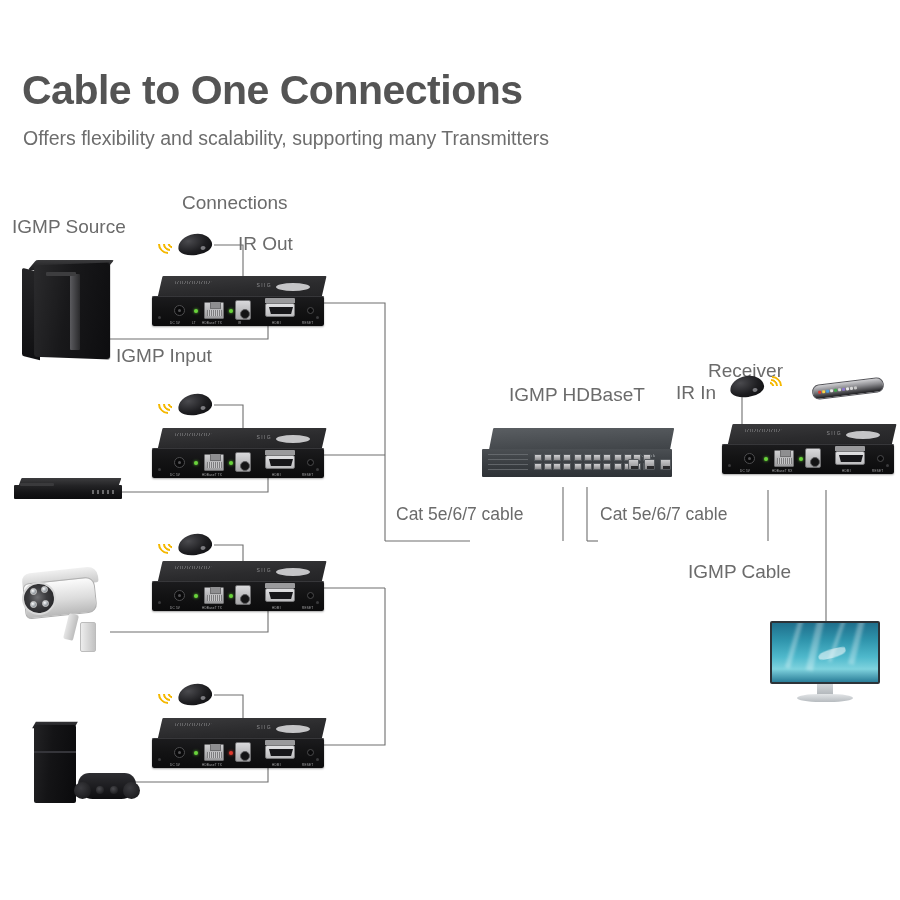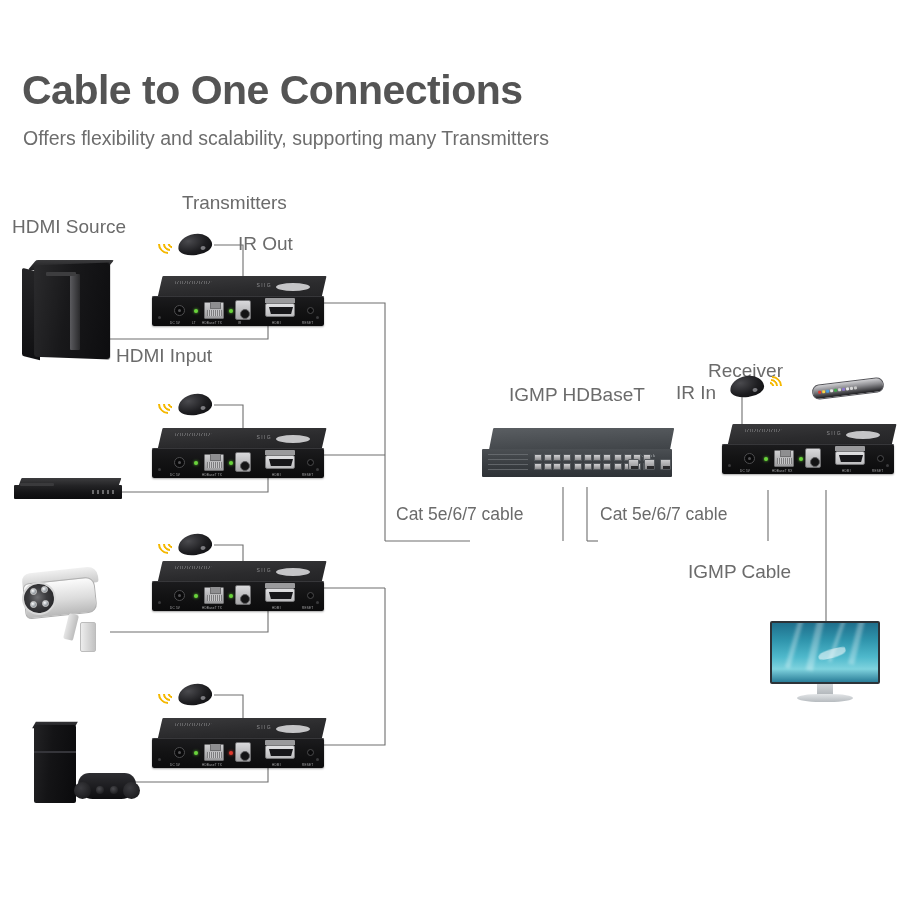--- a/index.html
+++ b/index.html
@@ -402,24 +402,24 @@
     <path d="M100 339 L268 339 L268 322"></path>
 
     <path d="M110 492 L268 492 L268 474"></path>
 
     <path d="M110 632 L268 632 L268 607"></path>
 
     <path d="M110 782 L268 782 L268 764"></path>
   </g>
 </svg>
 
-<div class="dlabel" style="left:12px;  top:216px;">HDMI Source</div>
-<div class="dlabel" style="left:182px; top:192px;">Transmitters</div>
+<div class="dlabel" style="left:12px;  top:216px;">IGMP Source</div>
+<div class="dlabel" style="left:182px; top:192px;">Connections</div>
 <div class="dlabel" style="left:238px; top:233px;">IR Out</div>
-<div class="dlabel" style="left:116px; top:345px;">HDMI Input</div>
+<div class="dlabel" style="left:116px; top:345px;">IGMP Input</div>
 <div class="dlabel" style="left:509px; top:384px;">IGMP HDBaseT</div>
 <div class="dlabel" style="left:708px; top:360px;">Receiver</div>
 <div class="dlabel" style="left:676px; top:382px;">IR In</div>
 <div class="dlabel" style="left:396px; top:504px; font-size:17.5px;">Cat 5e/6/7 cable</div>
 <div class="dlabel" style="left:600px; top:504px; font-size:17.5px;">Cat 5e/6/7 cable</div>
 <div class="dlabel" style="left:688px; top:561px;">IGMP Cable</div>
 
 <div id="pc-tower">
   <div class="pc-side"></div>
   <div class="pc-top"></div>

